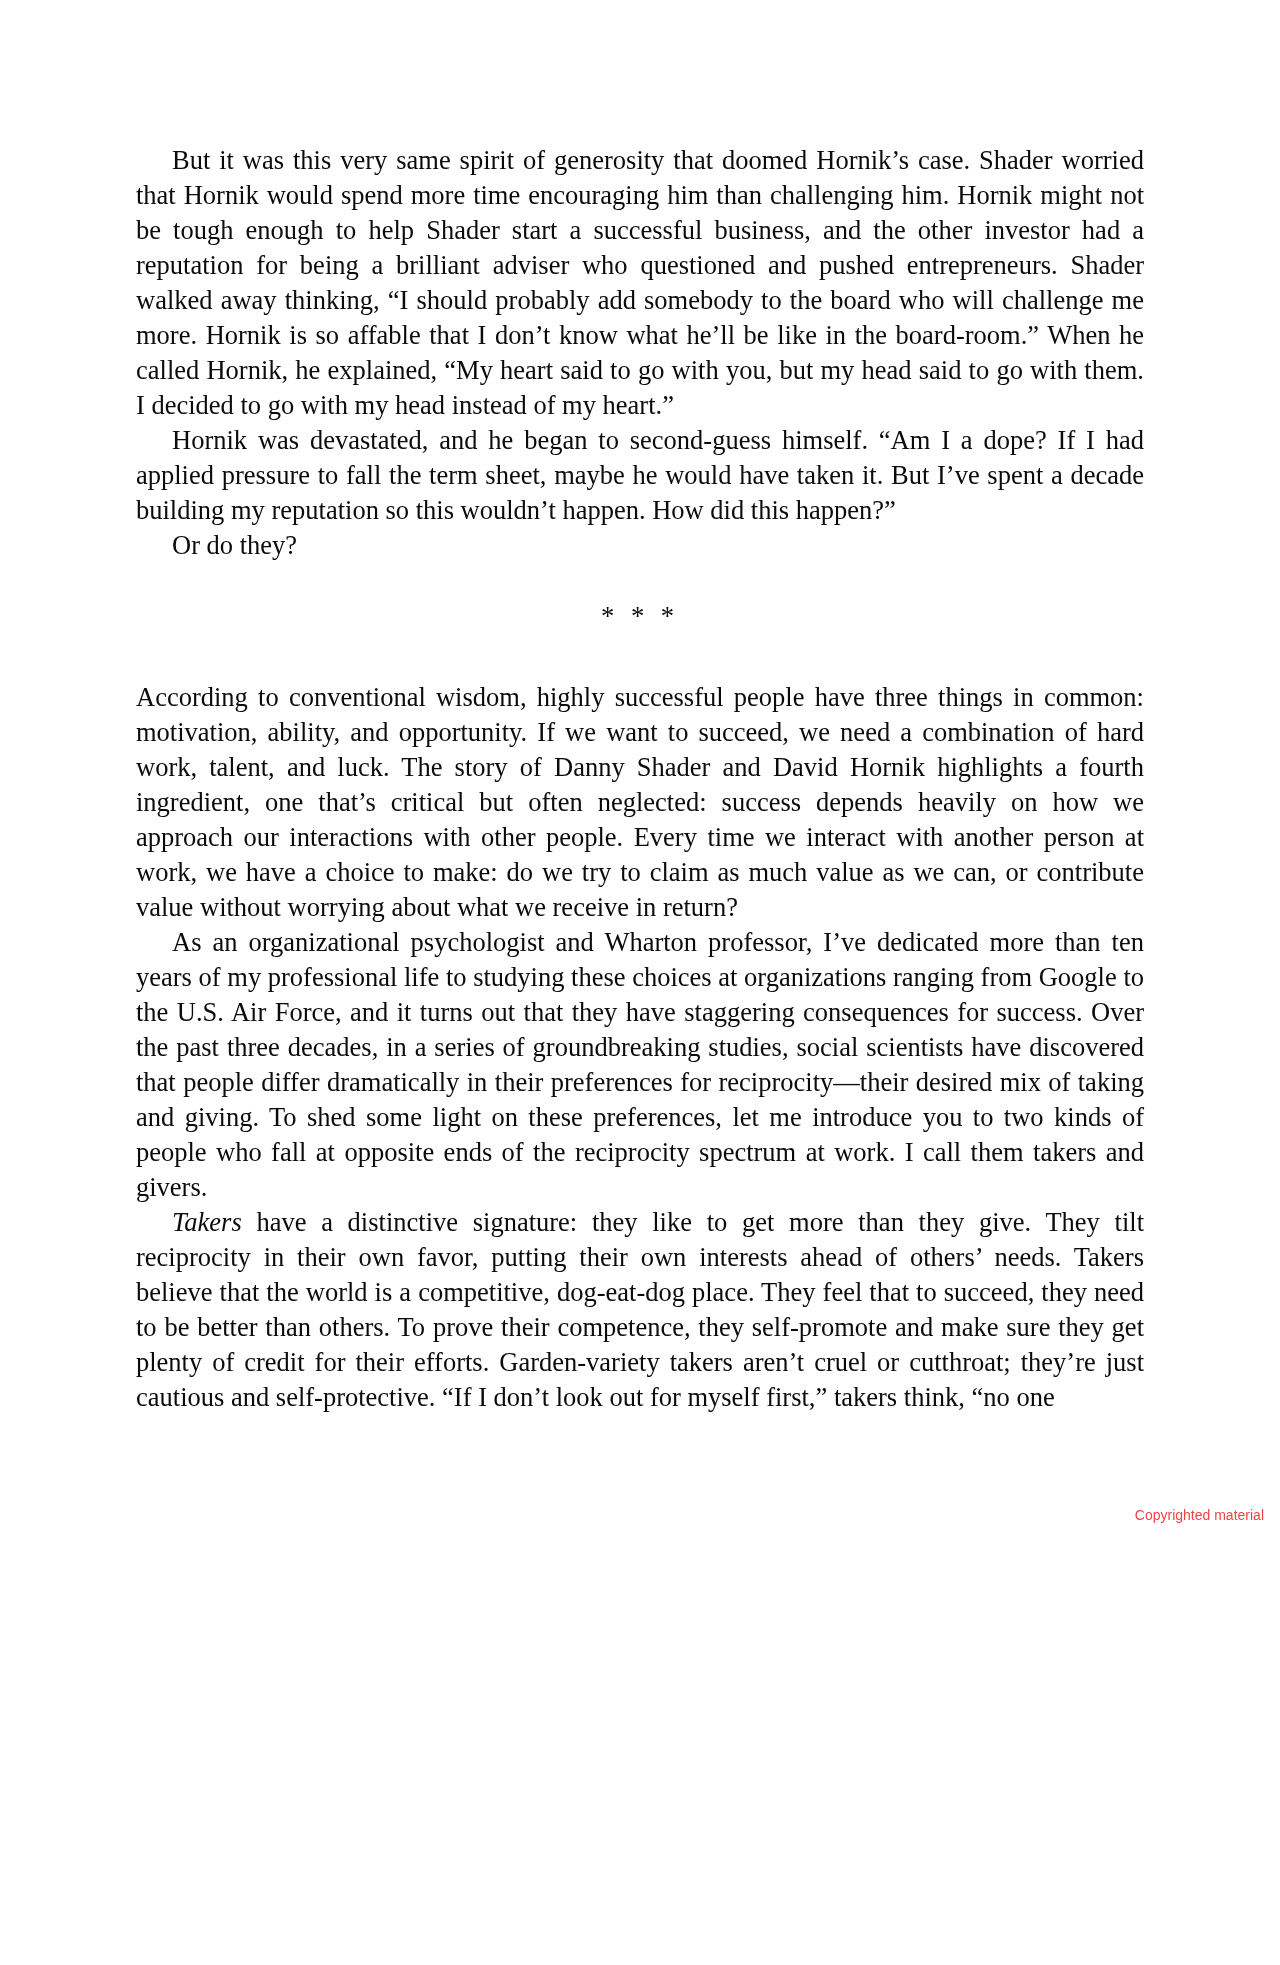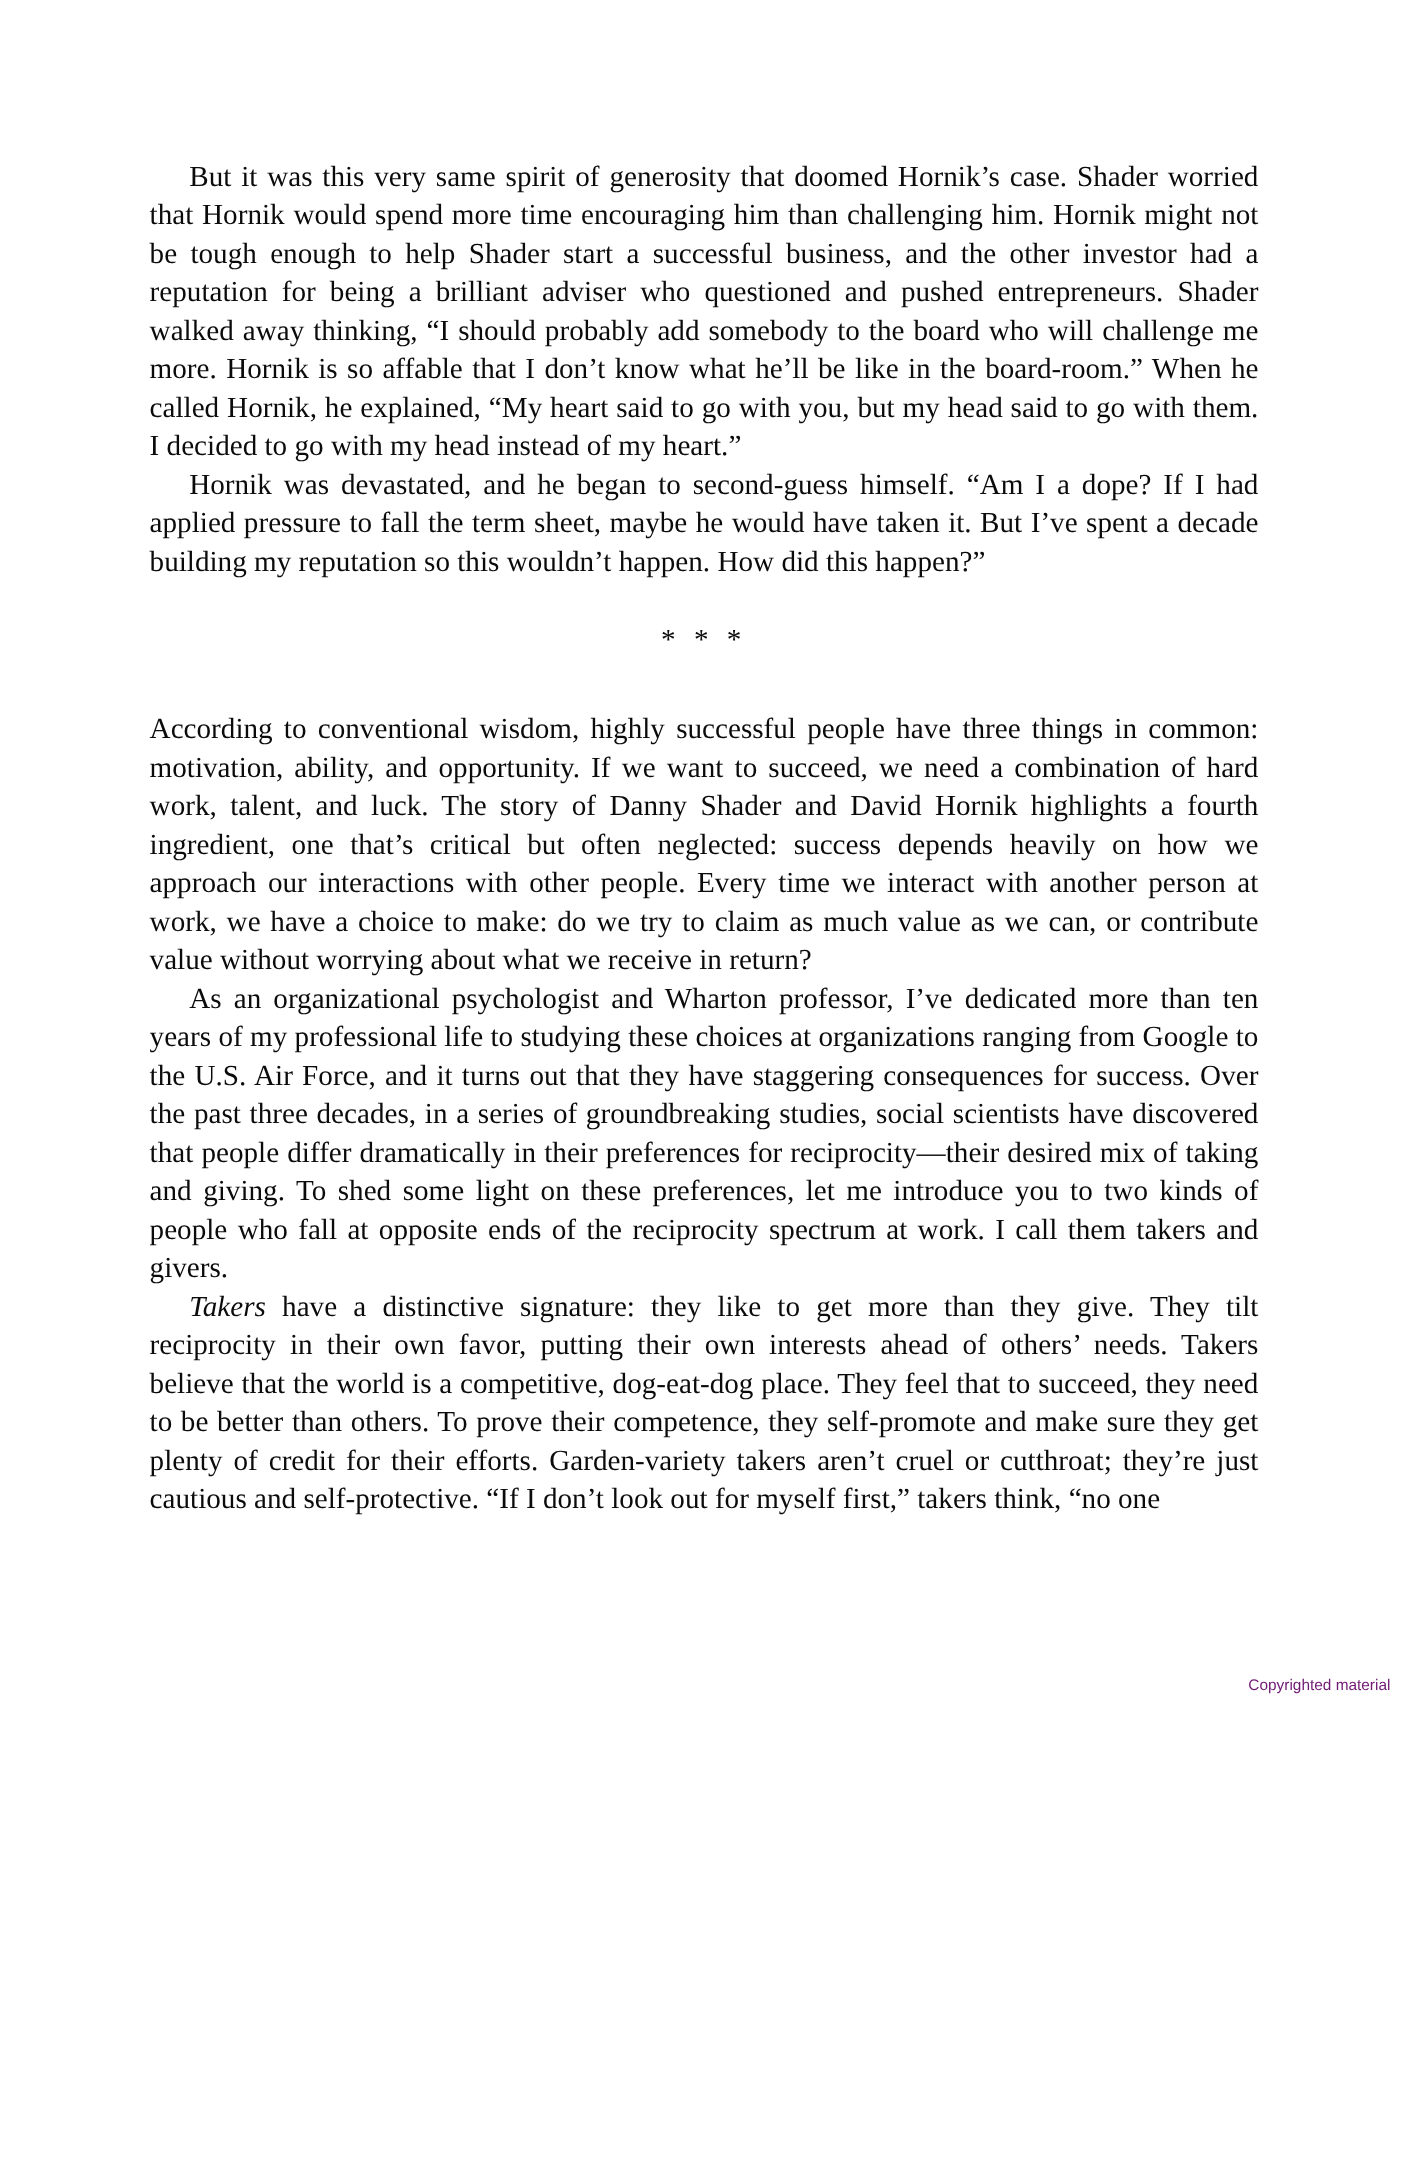--- a/index.html
+++ b/index.html
@@ -40,33 +40,34 @@
     text-align: center;
     letter-spacing: 5px;
     text-indent: 0;
   }
   .italic {
     font-style: italic;
   }
   .watermark {
     position: absolute;
     right: 16px;
-    bottom: 6px;
+    bottom: 22px;
     font-family: "Liberation Sans", "DejaVu Sans", sans-serif;
     font-size: 14px;
-    color: #701a75;
+    color: #ef4444;
     text-align: center;
   }
 </style>
 </head>
 <body>
 
 <div class="page">
   <div class="text-column">
     <p class="para indent">But it was this very same spirit of generosity that doomed Hornik’s case. Shader worried that Hornik would spend more time encouraging him than challenging him. Hornik might not be tough enough to help Shader start a successful business, and the other investor had a reputation for being a brilliant adviser who questioned and pushed entrepreneurs. Shader walked away thinking, “I should probably add somebody to the board who will challenge me more. Hornik is so affable that I don’t know what he’ll be like in the board-room.” When he called Hornik, he explained, “My heart said to go with you, but my head said to go with them. I decided to go with my head instead of my heart.”</p>
     <p class="para indent">Hornik was devastated, and he began to second-guess himself. “Am I a dope? If I had applied pressure to fall the term sheet, maybe he would have taken it. But I’ve spent a decade building my reputation so this wouldn’t happen. How did this happen?”</p>
+    <p class="para indent">Or do they?</p>
     <p class="separator">* * *</p>
     <p class="para">According to conventional wisdom, highly successful people have three things in common: motivation, ability, and opportunity. If we want to succeed, we need a combination of hard work, talent, and luck. The story of Danny Shader and David Hornik highlights a fourth ingredient, one that’s critical but often neglected: success depends heavily on how we approach our interactions with other people. Every time we interact with another person at work, we have a choice to make: do we try to claim as much value as we can, or contribute value without worrying about what we receive in return?</p>
     <p class="para indent">As an organizational psychologist and Wharton professor, I’ve dedicated more than ten years of my professional life to studying these choices at organizations ranging from Google to the U.S. Air Force, and it turns out that they have staggering consequences for success. Over the past three decades, in a series of groundbreaking studies, social scientists have discovered that people differ dramatically in their preferences for reciprocity—their desired mix of taking and giving. To shed some light on these preferences, let me introduce you to two kinds of people who fall at opposite ends of the reciprocity spectrum at work. I call them takers and givers.</p>
     <p class="para indent"><span class="italic">Takers</span><span> have a distinctive signature: they like to get more than they give. They tilt reciprocity in their own favor, putting their own interests ahead of others’ needs. Takers believe that the world is a competitive, dog-eat-dog place. They feel that to succeed, they need to be better than others. To prove their competence, they self-promote and make sure they get plenty of credit for their efforts. Garden-variety takers aren’t cruel or cutthroat; they’re just cautious and self-protective. “If I don’t look out for myself first,” takers think, “no one</span></p>
   </div>
   <div class="watermark">Copyrighted material</div>
 </div>
 
 </body></html>

